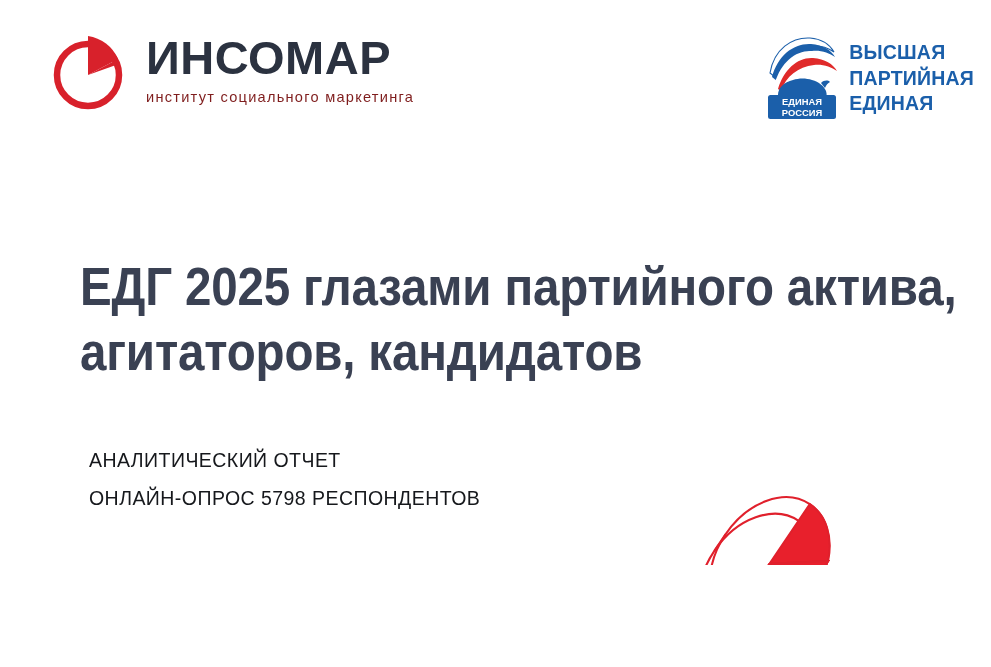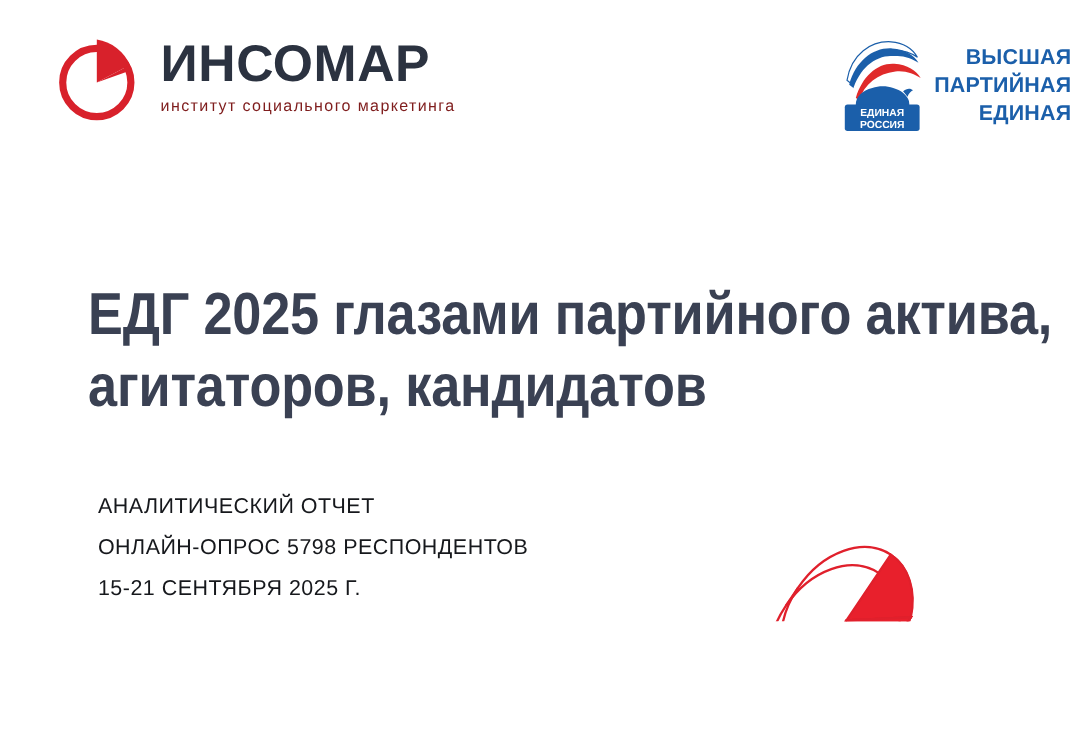--- a/index.html
+++ b/index.html
@@ -72,21 +72,20 @@
   .er-words {
     margin-left: 11px;
     margin-top: 7px;
     font-family: "Liberation Sans", sans-serif;
     font-size: 19.5px;
     font-weight: 700;
     color: #1b5faa;
     line-height: 1.31;
     letter-spacing: 0.2px;
     white-space: nowrap;
-    text-align: right;
   }
 
   
   .title {
     position: absolute;
     left: 80px;
     top: 218px;
     width: 850px;
     font-family: "Liberation Sans Narrow", "Liberation Sans", sans-serif;
     font-size: 54px;
@@ -170,21 +169,20 @@
   </div>
 
   <h1 class="title">
     <span class="title-line">ЕДГ 2025 глазами партийного актива,</span>
     <span class="title-line">агитаторов, кандидатов</span>
   </h1>
 
   <div class="subtitle">
     <span class="subtitle-line">АНАЛИТИЧЕСКИЙ ОТЧЕТ</span>
     <span class="subtitle-line">ОНЛАЙН-ОПРОС 5798 РЕСПОНДЕНТОВ</span>
-    <span class="subtitle-line">15-21 СЕНТЯБРЯ 2025 Г.</span>
   </div>
 
   <svg class="deco-big" viewBox="0 0 185 178">
     <g transform="rotate(34 92 89)" fill="none" stroke="#e0202c" stroke-width="2.1">
       <ellipse cx="92" cy="72" rx="53" ry="72"></ellipse>
       <ellipse cx="92" cy="92" rx="53" ry="72"></ellipse>
       <path d="M39,72 L39,92"></path>
       <path d="M145,72 L145,92"></path>
       <g>
         <path d="M92,72 L92,0 A53,72 0 0,1 139,37 Z" fill="#e8202c" stroke="#e0202c" stroke-width="2.1"></path>

